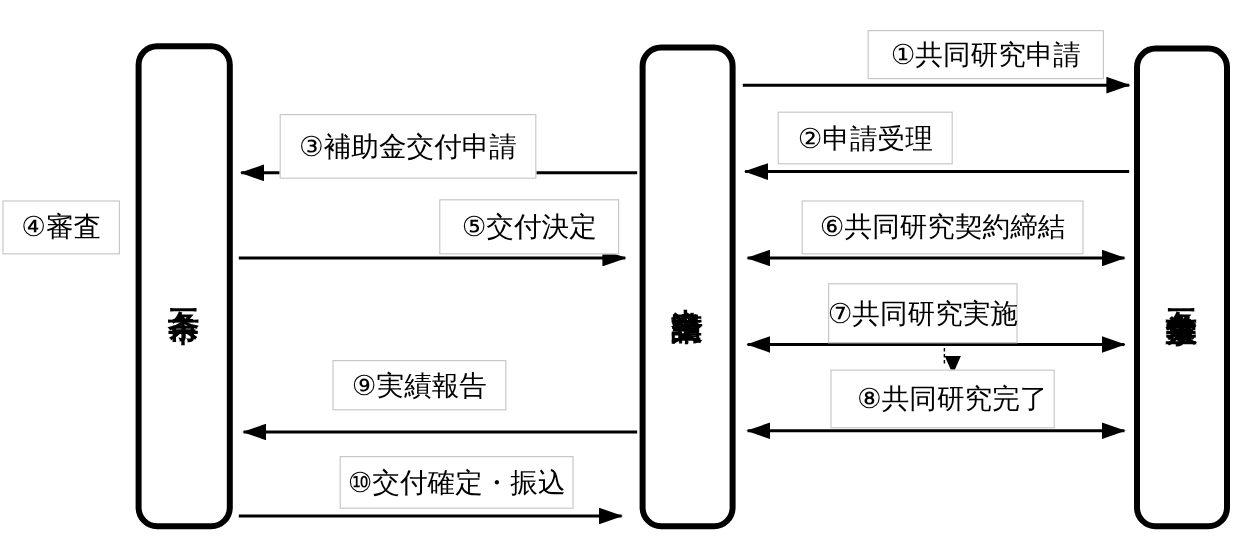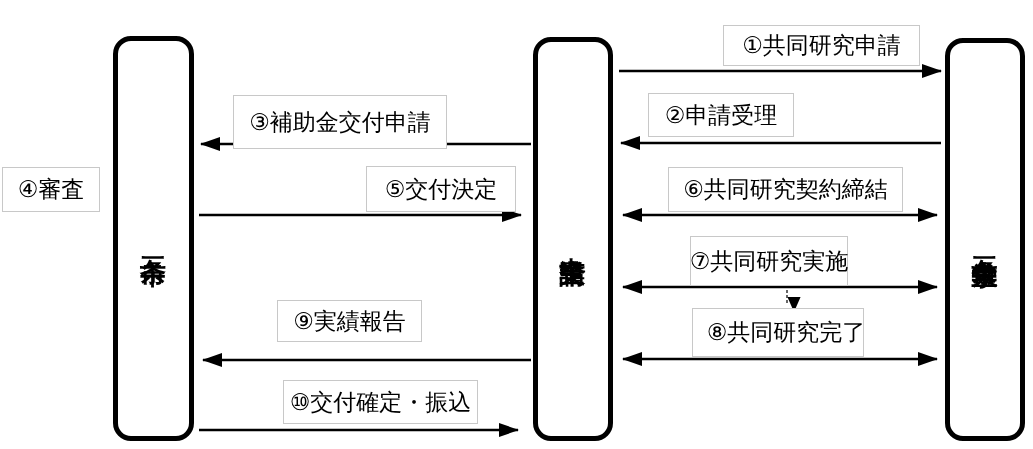--- a/index.html
+++ b/index.html
@@ -54,21 +54,21 @@
     white-space: nowrap;
     z-index: 2;
   }
   #step-1  { left: 723px; top: 25px;  width: 197px; height: 41px; }
   #step-2  { left: 648px; top: 93px;  width: 146px; height: 44px; text-align: center; }
   #step-3  { left: 233px; top: 95px;  width: 214px; height: 54px; }
   #step-4  { left: 2px;   top: 167px; width: 98px;  height: 45px; }
   #step-5  { left: 366px; top: 166px; width: 150px; height: 46px; }
   #step-6  { left: 668px; top: 167px; width: 235px; height: 45px; }
   #step-7  { left: 690px; top: 236px; width: 158px; height: 50px; }
-  #step-8  { left: 692px; top: 308px; width: 172px; height: 49px; padding-left: 16px; }
+  #step-8  { left: 692px; top: 308px; width: 187px; height: 49px; padding-left: 16px; }
   #step-9  { left: 233px; top: 300px; width: 145px; height: 42px; margin-left: 44px; }
   #step-10 { left: 283px; top: 380px; width: 195px; height: 44px; text-align: right; }
 
   .arrow-layer {
     position: absolute;
     left: 0; top: 0;
     width: 1033px;
     height: 449px;
     z-index: 1;
   }

